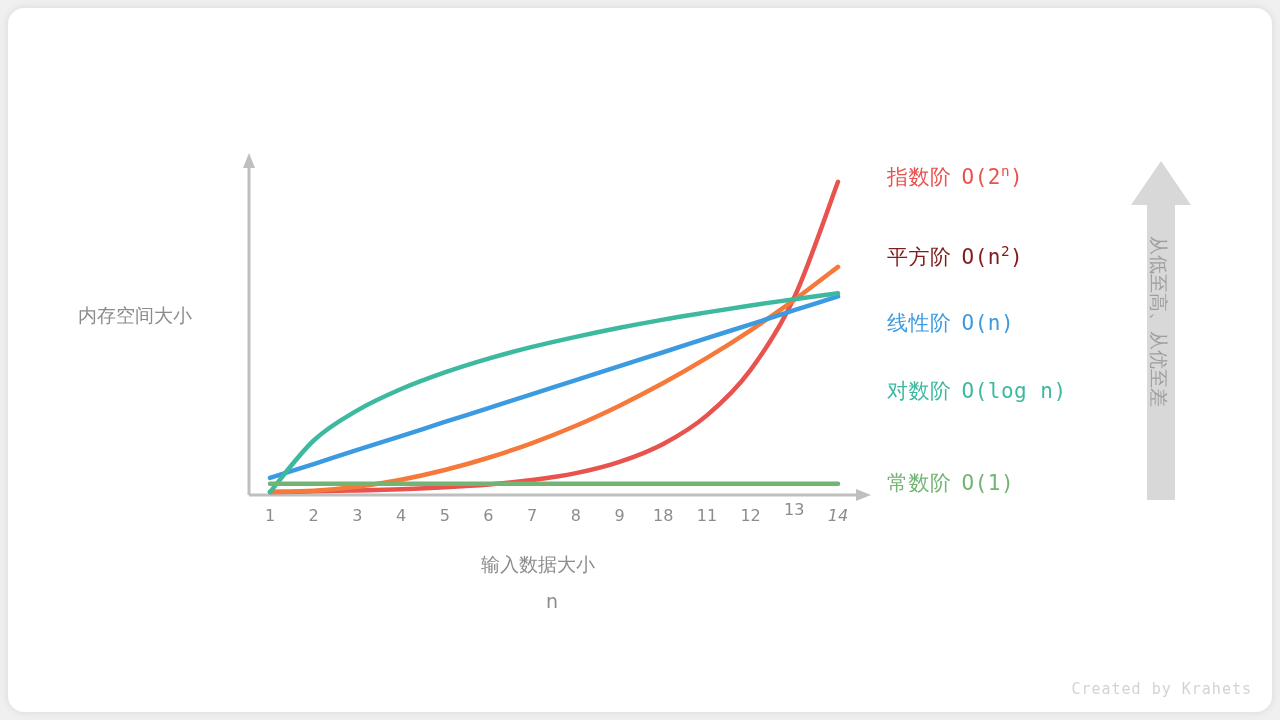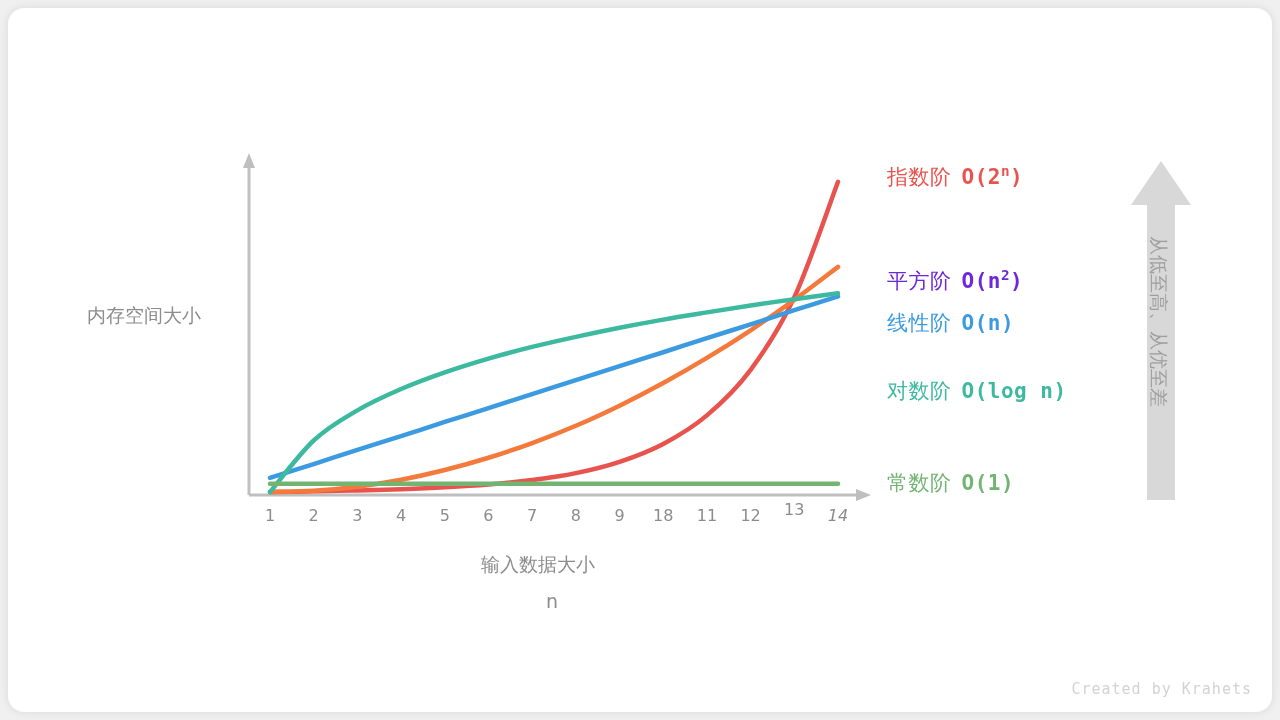--- a/index.html
+++ b/index.html
@@ -43,21 +43,21 @@
     font-weight: bold;
     font-size: 21px;
     letter-spacing: 0.5px;
   }
   .legend-cn {
     font-family: "DejaVu Sans", sans-serif;
     font-weight: normal;
   }
   .legend-code {
     font-family: "DejaVu Sans Mono", monospace;
-    font-weight: bold;
+    font-weight: normal;
     margin-left: 10px;
     text-align: center;
   }
   .legend-code sup {
     font-size: 0.68em;
     vertical-align: super;
     line-height: 0;
   }
   .axis-title {
     position: absolute;
@@ -122,21 +122,21 @@
         <path d="M 270.00 483.84 C 277.28 483.84, 299.13 483.84, 313.69 483.84 C 328.26 483.84, 342.82 483.84, 357.38 483.84 C 371.95 483.84, 386.51 483.84, 401.08 483.84 C 415.64 483.84, 430.21 483.84, 444.77 483.84 C 459.33 483.84, 473.90 483.84, 488.46 483.84 C 503.03 483.84, 517.59 483.84, 532.15 483.84 C 546.72 483.84, 561.28 483.84, 575.85 483.84 C 590.41 483.84, 604.97 483.84, 619.54 483.84 C 634.10 483.84, 648.67 483.84, 663.23 483.84 C 677.79 483.84, 692.36 483.84, 706.92 483.84 C 721.49 483.84, 736.05 483.84, 750.62 483.84 C 765.18 483.84, 779.74 483.84, 794.31 483.84 C 808.87 483.84, 830.72 483.84, 838.00 483.84" fill="none" stroke="#73b473" stroke-width="4.5" stroke-linecap="round" stroke-linejoin="round"></path>
       </g>
   </svg>
 
   <svg class="plot-svg" id="side-arrow-svg" viewBox="0 0 1280 720">
     <polygon id="side-arrow" points="1161,161 1191,205 1175,205 1175,500 1147,500 1147,205 1131,205" fill="#d8d8d8"></polygon>
   </svg>
 
   <div id="arrow-label" style="left:1171px; top:236px;">从低至高、从优至差</div>
 
-  <div class="axis-title" id="y-axis-title" style="left:78px; top:303px;margin-left:9px;">内存空间大小</div>
+  <div class="axis-title" id="y-axis-title" style="left:78px; top:303px;">内存空间大小</div>
 
   <div class="axis-title" id="x-axis-title" style="left:481px; top:552px;">输入数据大小</div>
   <div id="xaxis-sub" style="left:546px; top:590px;">n</div>
 
   <div id="xticks">
       <div class="tick-label" style="left: 255px; top: 506px;">1</div>
       <div class="tick-label" style="left: 298.692px; top: 506px;">2</div>
       <div class="tick-label" style="left: 342.385px; top: 506px;">3</div>
       <div class="tick-label" style="left: 386.077px; top: 506px;">4</div>
       <div class="tick-label" style="left: 429.769px; top: 506px;">5</div>
@@ -146,20 +146,20 @@
       <div class="tick-label" style="left: 604.538px; top: 506px;">9</div>
       <div class="tick-label" style="left: 648.231px; top: 506px;">18</div>
       <div class="tick-label" style="left: 691.923px; top: 506px;">11</div>
       <div class="tick-label" style="left: 735.615px; top: 506px;">12</div>
       <div class="tick-label" style="left: 779.308px; top: 500px;">13</div>
       <div class="tick-label" style="left: 823px; top: 506px; font-style: italic;">14</div>
     </div>
 
   <div id="legend">
       <div class="legend-item" style="left: 887px; top: 163px; color: rgb(232, 83, 78);"><span class="legend-cn">指数阶</span><span class="legend-code">O(2<sup>n</sup>)</span></div>
-      <div class="legend-item" style="left: 887px; top: 243px; color: #6d28d9; margin-top: 24px;"><span class="legend-cn">平方阶</span><span class="legend-code">O(n<sup>2</sup>)</span></div>
+      <div class="legend-item" style="left: 887px; top: 243px; color: #7f1d1d;"><span class="legend-cn">平方阶</span><span class="legend-code">O(n<sup>2</sup>)</span></div>
       <div class="legend-item" style="left: 887px; top: 309px; color: rgb(60, 155, 224);"><span class="legend-cn">线性阶</span><span class="legend-code">O(n)</span></div>
       <div class="legend-item" style="left: 887px; top: 377px; color: rgb(61, 185, 160);"><span class="legend-cn">对数阶</span><span class="legend-code">O(log n)</span></div>
       <div class="legend-item" style="left: 887px; top: 469px; color: rgb(115, 180, 115);"><span class="legend-cn">常数阶</span><span class="legend-code">O(1)</span></div>
     </div>
 
   <div id="credit">Created by Krahets</div>
 </div>
 
 </body></html>

